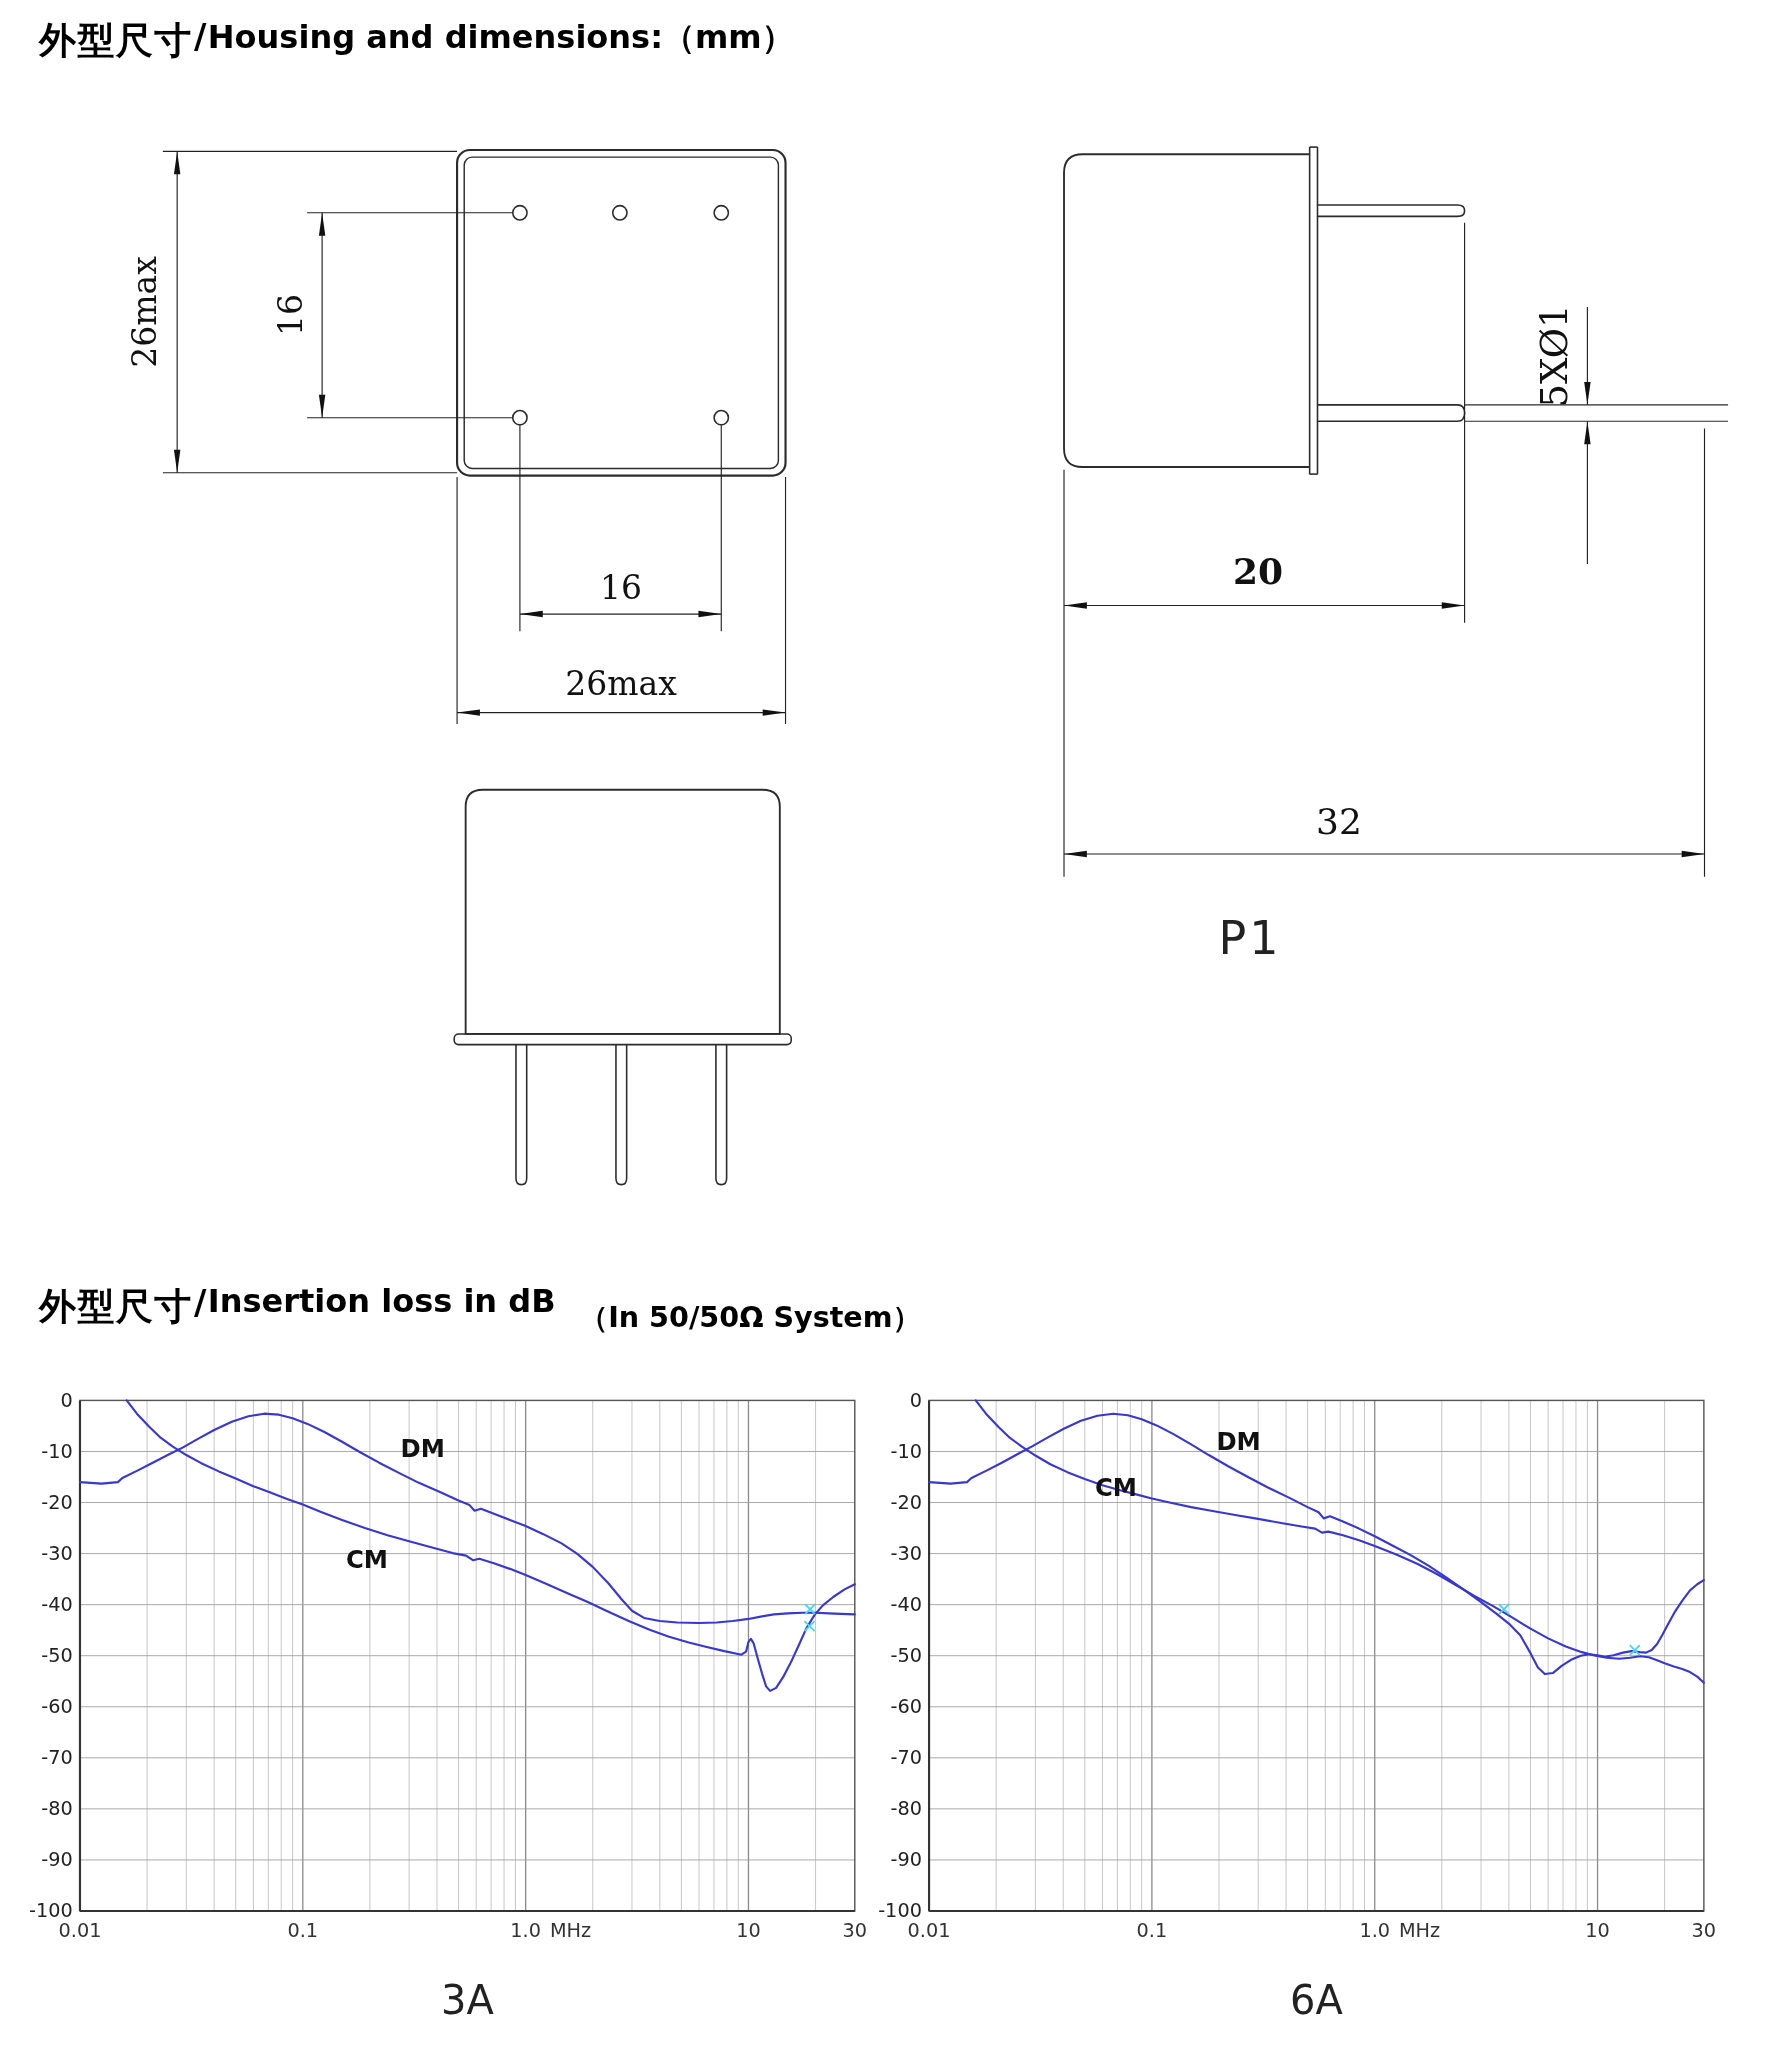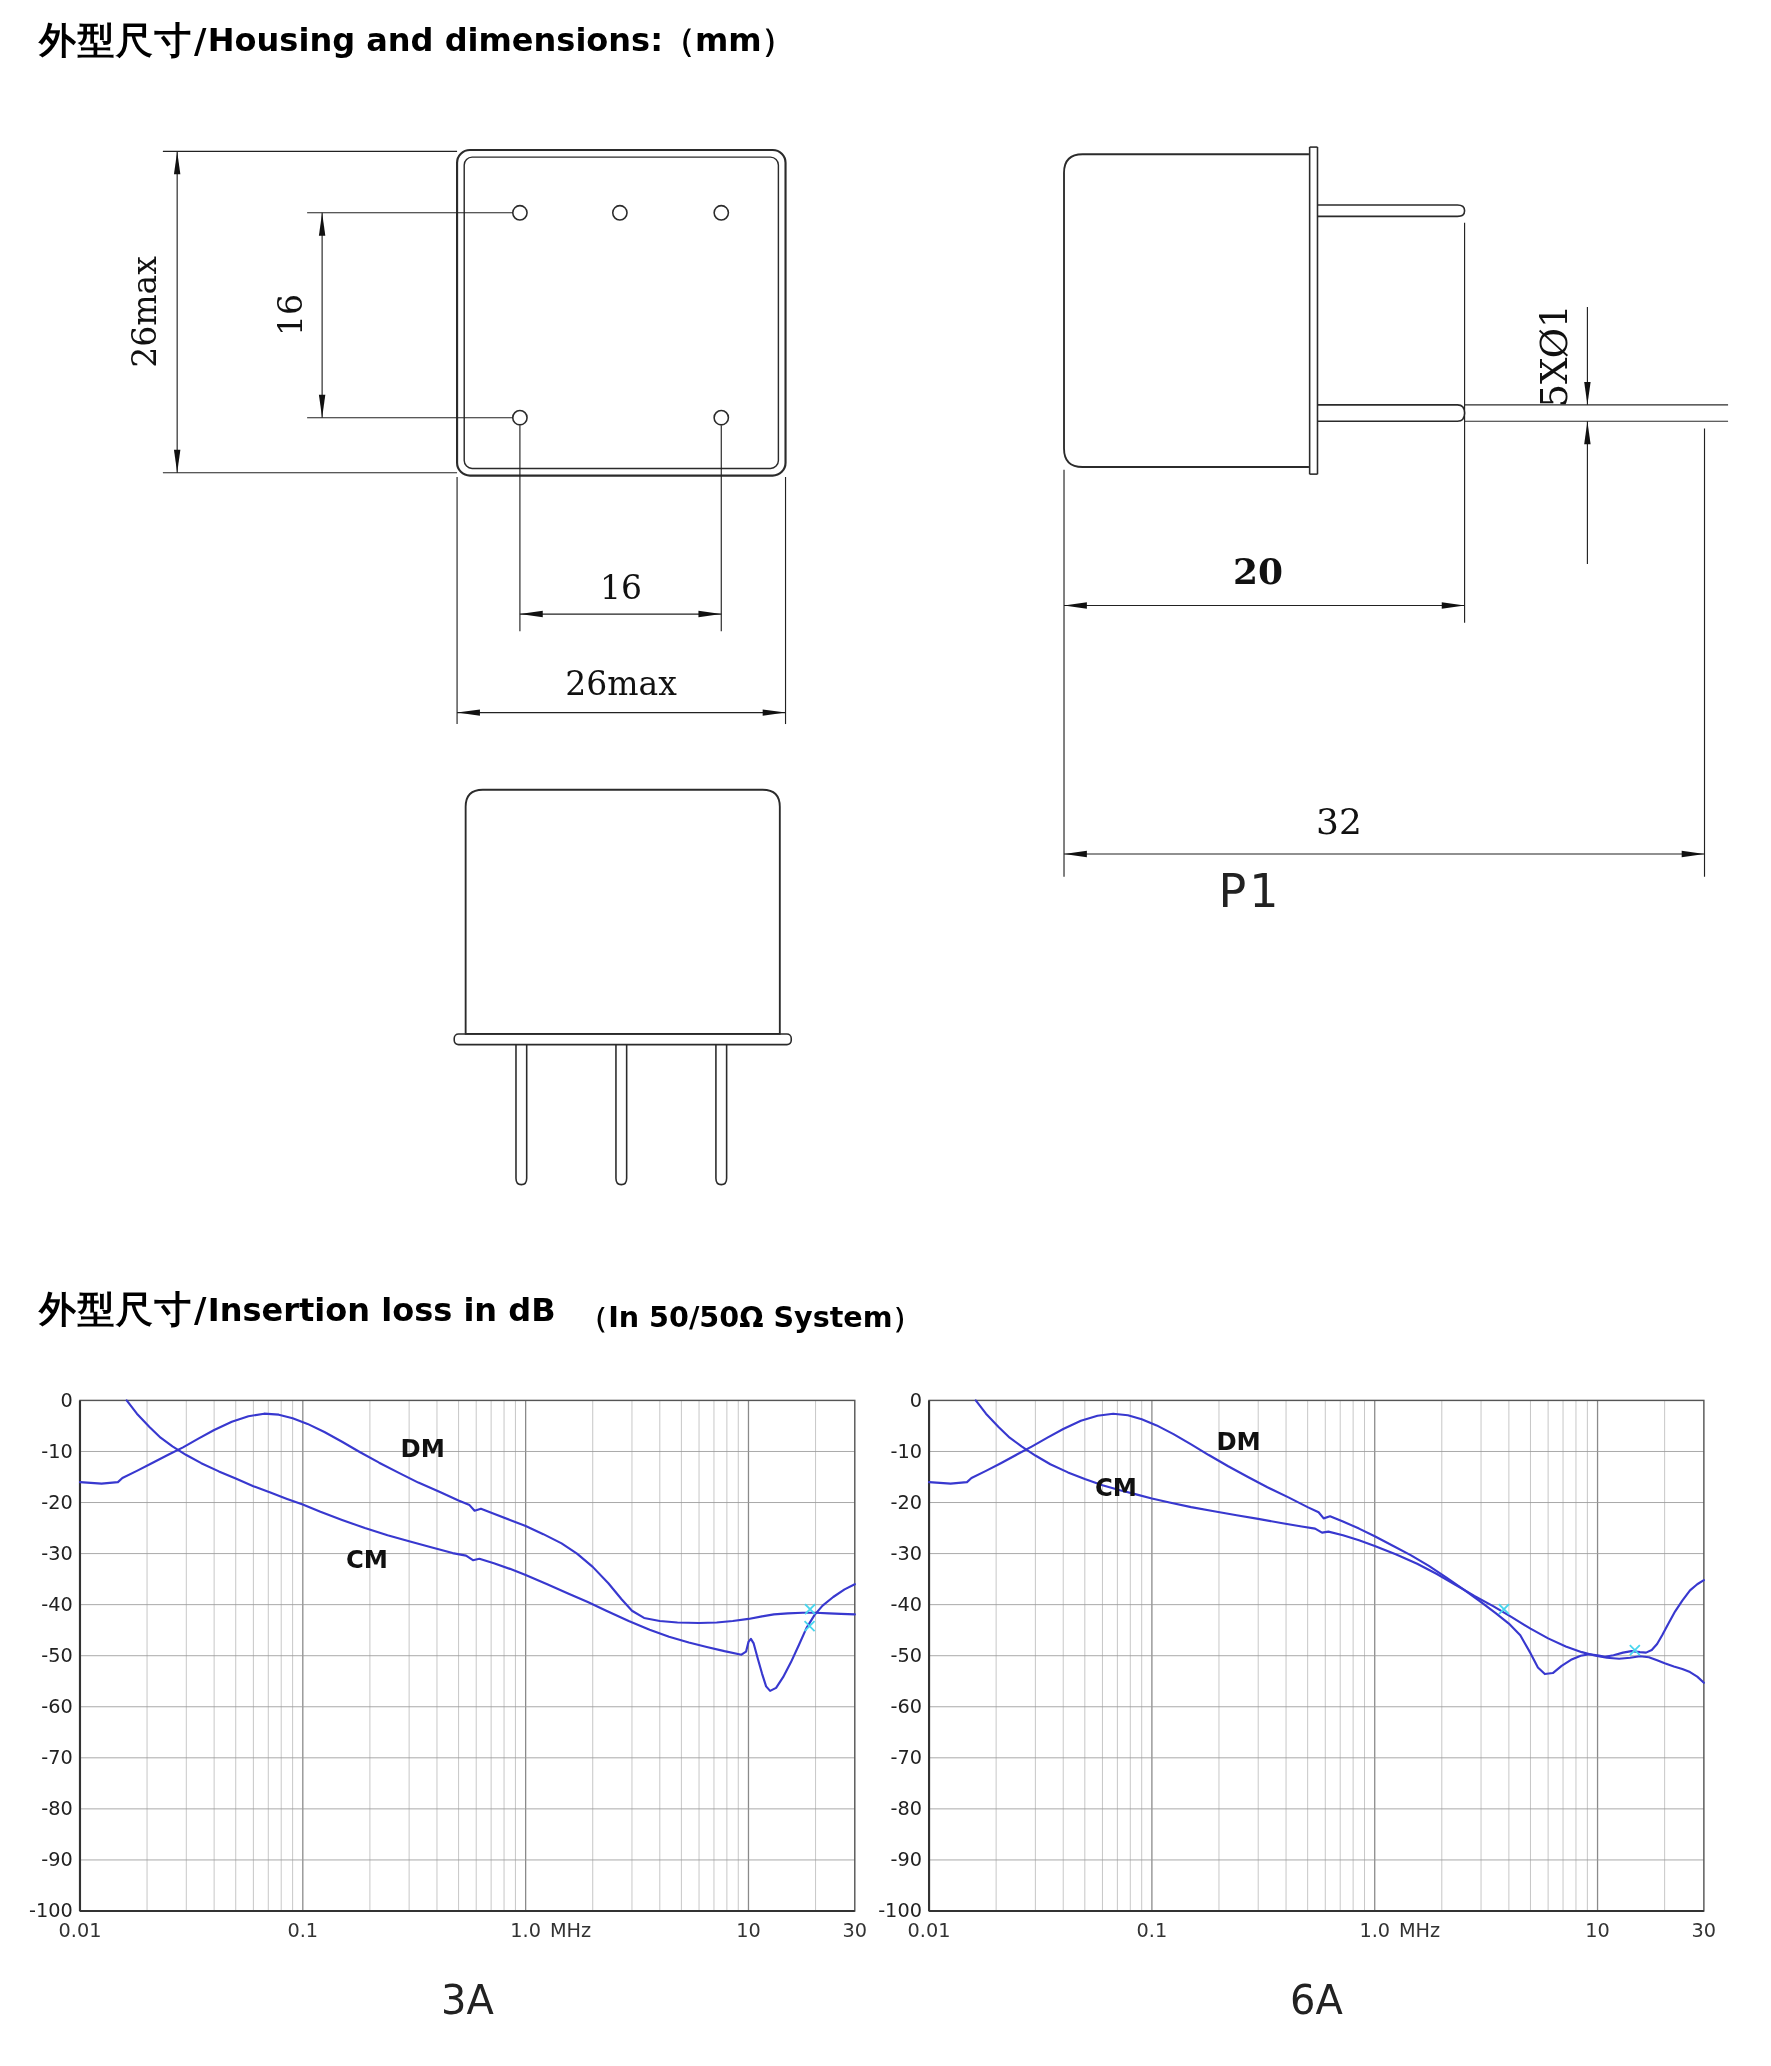--- a/index.html
+++ b/index.html
@@ -1,18 +1,18 @@
 <!DOCTYPE html>
 <html style="font-size:11.4px"><head>
 <meta charset="utf-8">
 <style>
   html,body{margin:0;padding:0;background:#ffffff;}
   .page{position:relative;width:1771px;height:2066px;background:#ffffff;overflow:hidden;
         font-family:"DejaVu Sans", sans-serif;}
-  .sec-title{position:absolute;left:39px;display:flex;align-items:center;white-space:nowrap;}
+  .sec-title{position:absolute;left:39px;display:flex;align-items:flex-start;white-space:nowrap;}
   .sec-title .zh{font-weight:bold;font-size:37px;letter-spacing:1.4px;}
   .sec-title .sep{font-weight:bold;font-size:34px;margin:0 1.4px;}
   .sec-title .en{font-weight:600;font-size:32px;}
   .sec-title .note{font-weight:600;font-size:28.6px;margin-left:24px;margin-top:16px;}
   #title-housing{top:15.7px;}
   #title-loss{top:1282px;}
   svg.layer{position:absolute;left:0;top:0;}
   .dim-label{position:absolute;font-family:"DejaVu Serif", serif;color:#111;
              transform:translate(-50%,-50%);white-space:nowrap;}
   .dim-label.rot{transform:translate(-50%,-50%) rotate(-90deg);}
@@ -114,21 +114,21 @@
     </g>
   </svg>
 
   <span class="dim-label rot fs46" style="left:144px;top:312px;">26max</span>
   <span class="dim-label rot fs46" style="left:290px;top:315px;">16</span>
   <span class="dim-label fs46" style="left:621px;top:587px;">16</span>
   <span class="dim-label fs46" style="left:621px;top:683px;">26max</span>
   <span class="dim-label rot fs52" style="left:1554px;top:356px;">5XØ1</span>
   <span class="dim-label fs50" style="left:1258px;top:571px;font-weight:bold;">20</span>
   <span class="dim-label fs50" style="left:1339px;top:821px;">32</span>
-  <span class="caption-p1" style="left:1250px;top:891px;">P1</span>
+  <span class="caption-p1" style="left:1250px;top:938px;">P1</span>
 
   <div class="sec-title" id="title-loss">
     <span class="zh">外型尺寸</span>
     <span class="sep">/</span>
     <span class="en">Insertion loss in dB</span>
     <span class="note">（In 50/50Ω System）</span>
   </div>
 
   <svg class="layer" id="charts-svg" width="1771" height="2066" viewBox="0 0 2480 2893">
       <g>

